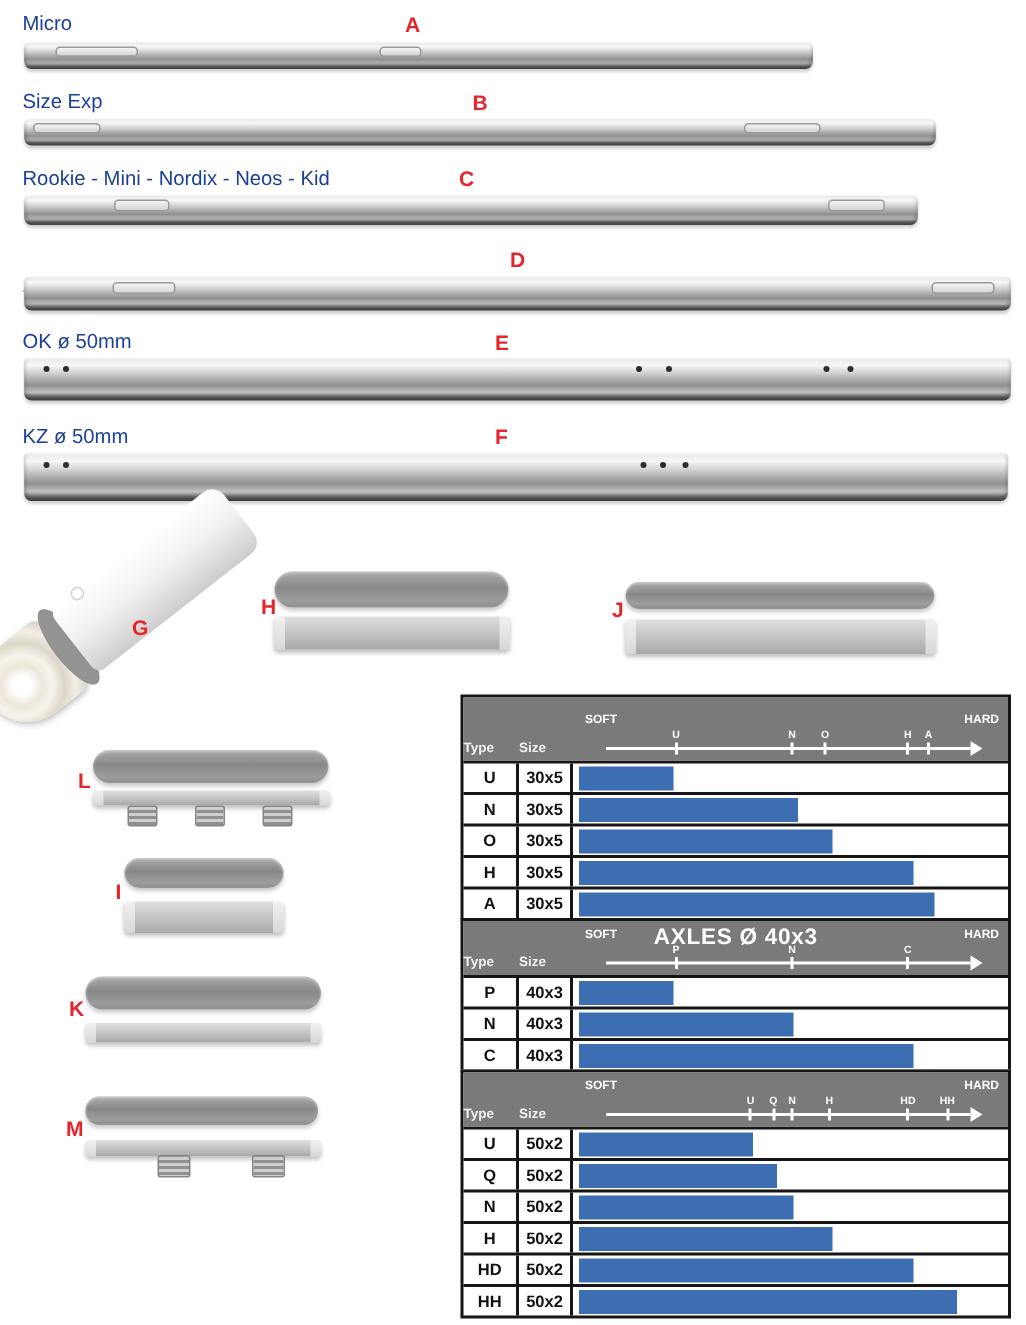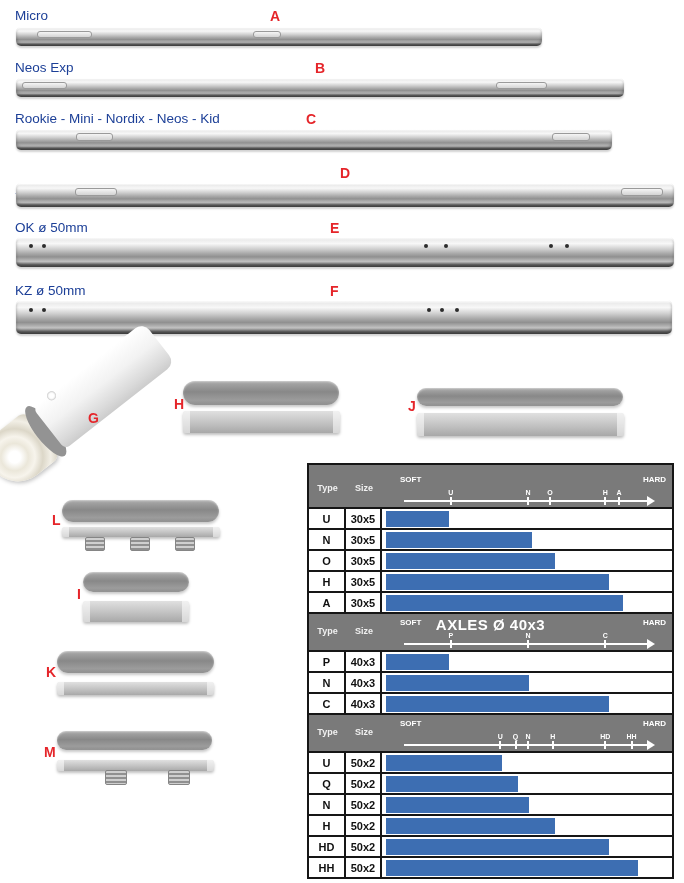--- a/index.html
+++ b/index.html
@@ -71,23 +71,23 @@
   .g-notch{position:absolute;top:-3px;left:18px;width:9px;height:9px;border-radius:50%;background:#fff;box-shadow:inset 0 0 2px #8a8a8a}
 
   
   .htable{
     position:absolute;left:307px;width:367px;box-sizing:border-box;
     border:2px solid var(--bdark);background:#fff;
   }
   .hdr{position:relative;background:var(--hdrgray);color:#fff}
   .hdr-title{position:absolute;top:2px;left:0;right:0;text-align:center;font-size:15px;font-weight:bold;letter-spacing:.5px}
   .hdr-bottom{position:absolute;left:0;right:0;bottom:0;height:24px;display:grid;grid-template-columns:37px 36px 1fr}
-  .hdr-col{font-size:9px;font-weight:bold;align-self:end;text-align:center;padding-bottom:16px;color:#f1f1f1}
+  .hdr-col{font-size:9px;font-weight:bold;align-self:end;padding-bottom:4px;color:#f1f1f1}
   .scale{position:relative;margin:0 6px 0 8px}
-  .soft-lbl{position:absolute;left:10px;top:-8px;font-size:8px;font-weight:bold}
+  .soft-lbl{position:absolute;left:0;top:-8px;font-size:8px;font-weight:bold}
   .hard-lbl{position:absolute;right:0;top:-8px;font-size:8px;font-weight:bold}
   .sline{position:absolute;left:5%;right:7%;bottom:7px;height:2px;background:#fff}
   .sarrow{position:absolute;right:4%;bottom:3px;width:0;height:0;border-left:8px solid #fff;border-top:5px solid transparent;border-bottom:5px solid transparent}
   .tick{position:absolute;bottom:4px;width:2px;height:8px;background:#fff;transform:translateX(-50%)}
   .tick span{position:absolute;bottom:9px;left:50%;transform:translateX(-50%);font-size:7px;font-weight:bold;color:#fff;letter-spacing:0}
   .trow{display:grid;grid-template-columns:37px 36px 1fr;border-top:2px solid var(--bdark);height:19px}
   .tcell{display:flex;align-items:center;justify-content:center;font-weight:bold;font-size:11px;color:#101010;border-right:2px solid var(--bdark)}
   .bcell{position:relative;padding:1.5px 0 1.5px 4px;box-sizing:border-box}
   .hbar{height:100%;background:var(--barblue)}
 </style>
@@ -96,21 +96,21 @@
 
 <div class="page">
 
   <section id="axle-section">
       <span class="axle-label" style="top: 8px;">Micro</span>
       <span class="callout" style="left: 270px; top: 8px;">A</span>
       <div class="axle" style="top: 27px; width: 526px; height: 19px;">
         <div class="keyway" style="left: 4%; width: 10%;"></div>
         <div class="keyway" style="left: 45%; width: 5%;"></div>
       </div>
-      <span class="axle-label" style="top: 60px;">Neos Exp</span>
+      <span class="axle-label" style="top: 60px;">Size Exp</span>
       <span class="callout" style="left: 315px; top: 60px;">B</span>
       <div class="axle" style="top: 78px; width: 608px; height: 19px;">
         <div class="keyway" style="left: 1%; width: 7%;"></div>
         <div class="keyway" style="left: 79%; width: 8%;"></div>
       </div>
       <span class="axle-label" style="top: 111px;">Rookie - Mini - Nordix - Neos - Kid</span>
       <span class="callout" style="left: 306px; top: 111px;">C</span>
       <div class="axle" style="top: 129px; width: 596px; height: 21px;">
         <div class="keyway" style="left: 10%; width: 6%;"></div>
         <div class="keyway" style="left: 90%; width: 6%;"></div>

